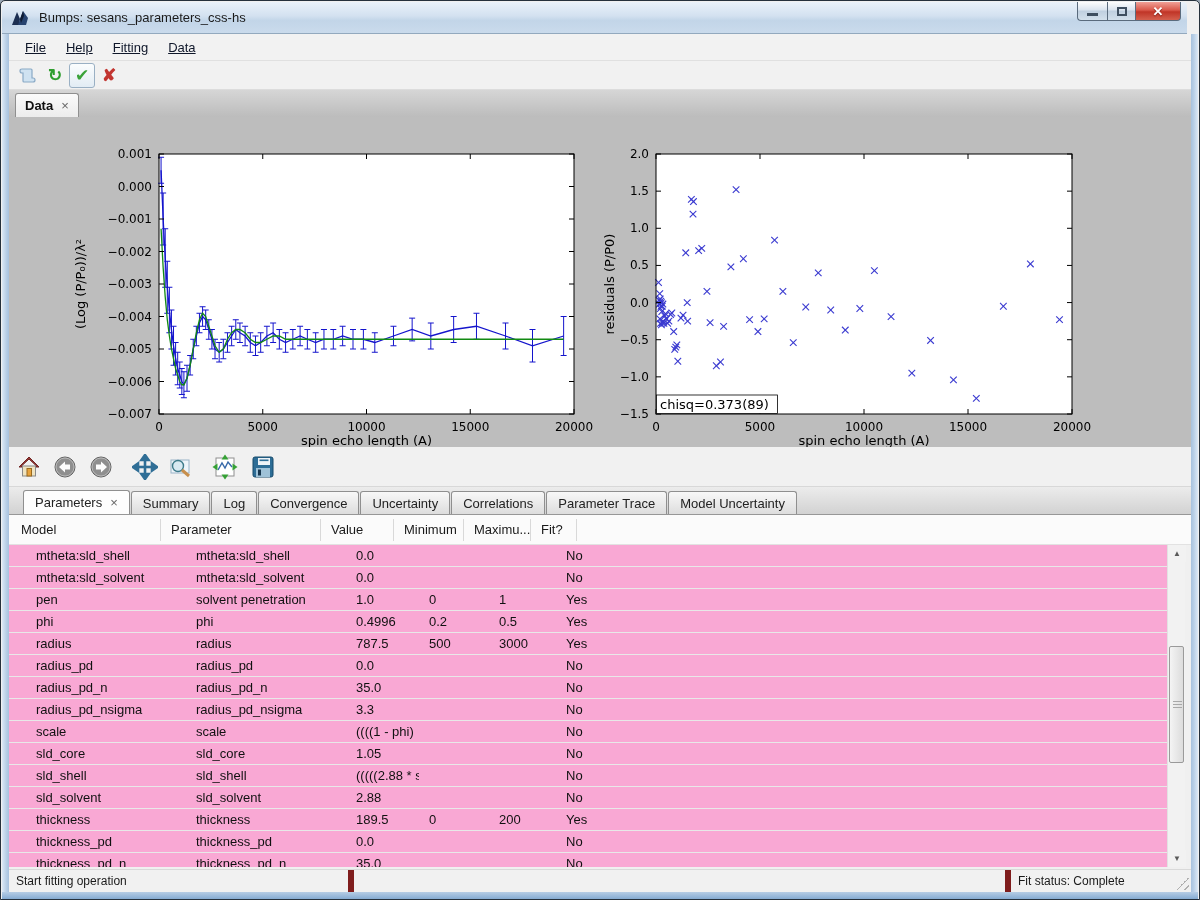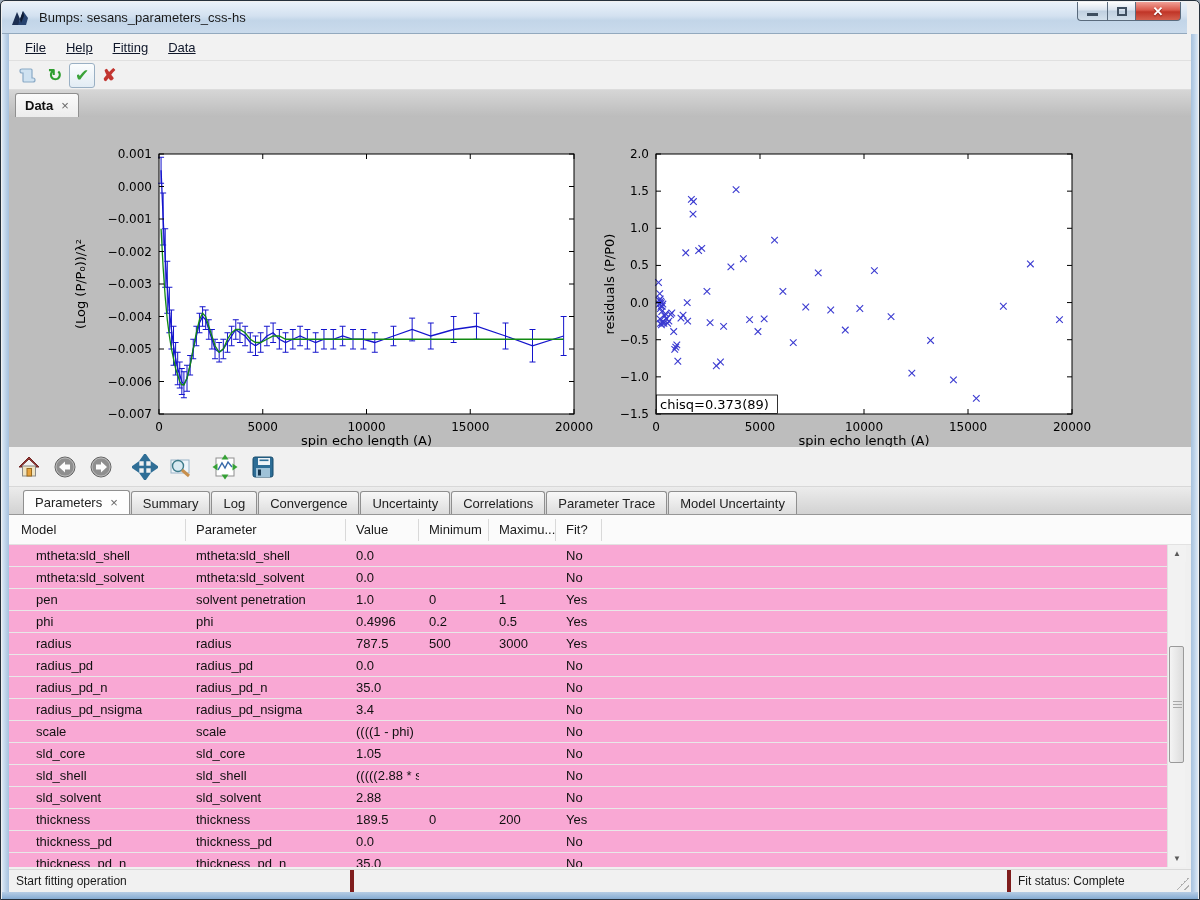--- a/index.html
+++ b/index.html
@@ -111,21 +111,21 @@
     display:flex;align-items:center;font-size:13px;color:#222;
   }
   .nb-tab.active{background:#fdfdfd;height:24px;}
   
   .thead{
     position:absolute;left:8px;right:8px;top:514px;height:30px;
     background:#fbfbfb;border-bottom:1px solid #e2e2e2;
     display:flex;align-items:center;font-size:13px;color:#1a1a1a;
   }
   .hcell{height:22px;line-height:22px;padding-left:10px;border-right:1px solid #d9d9d9;}
-  .hcell.c0{width:177px;padding-left:12px;}
+  .hcell.c0{width:152px;padding-left:12px;}
   .hcell.c1{width:160px;}
   .hcell.c2{width:73px;}
   .hcell.c3{width:70px;}
   .hcell.c4{width:67px;}
   .hcell.c5{width:46px;}
   .tbody{
     position:absolute;left:8px;top:544px;width:1158px;height:322px;
     background:#f9a8d4;overflow:hidden;
   }
   .trow{display:flex;height:22px;border-bottom:1px solid #e8e8e8;font-size:13px;color:#111;}
@@ -156,21 +156,21 @@
   .sb-grip{
     position:absolute;left:3px;top:54px;width:9px;height:8px;
     background:repeating-linear-gradient(#a8a8a8 0 1px,transparent 1px 3px);
   }
   
   .statusbar{
     position:absolute;left:8px;right:8px;top:868px;height:23px;
     background:#f1f1f1;border-top:1px solid #d9d9d9;
     display:flex;font-size:12px;color:#1a1a1a;
   }
-  .status-cell{height:100%;line-height:22px;padding-left:7px;border-right:4px solid #7f1d1d;}
+  .status-cell{height:100%;line-height:22px;padding-left:7px;border-right:6px solid #7f1d1d;}
   .status-cell.s0{width:345px;}
   .status-cell.s1{width:657px;}
   .status-cell.s2{flex:1;border-right:none;}
   .resize-grip{
     position:absolute;right:2px;bottom:2px;width:13px;height:13px;
     background:
       linear-gradient(135deg,transparent 0 50%,#b0b0b0 50% 57%,transparent 57% 78%,#b0b0b0 78% 85%,transparent 85%);
   }
   svg text{font-family:"DejaVu Sans",sans-serif;}
 </style>
@@ -762,21 +762,21 @@
         <div class="tcell c0">radius_pd_n</div>
         <div class="tcell c1">radius_pd_n</div>
         <div class="tcell c2">35.0</div>
         <div class="tcell c3"></div>
         <div class="tcell c4"></div>
         <div class="tcell c5">No</div>
       </div>
       <div class="trow">
         <div class="tcell c0">radius_pd_nsigma</div>
         <div class="tcell c1">radius_pd_nsigma</div>
-        <div class="tcell c2">3.4</div>
+        <div class="tcell c2">3.3</div>
         <div class="tcell c3"></div>
         <div class="tcell c4"></div>
         <div class="tcell c5">No</div>
       </div>
       <div class="trow">
         <div class="tcell c0">scale</div>
         <div class="tcell c1">scale</div>
         <div class="tcell c2">((((1 - phi)</div>
         <div class="tcell c3"></div>
         <div class="tcell c4"></div>

